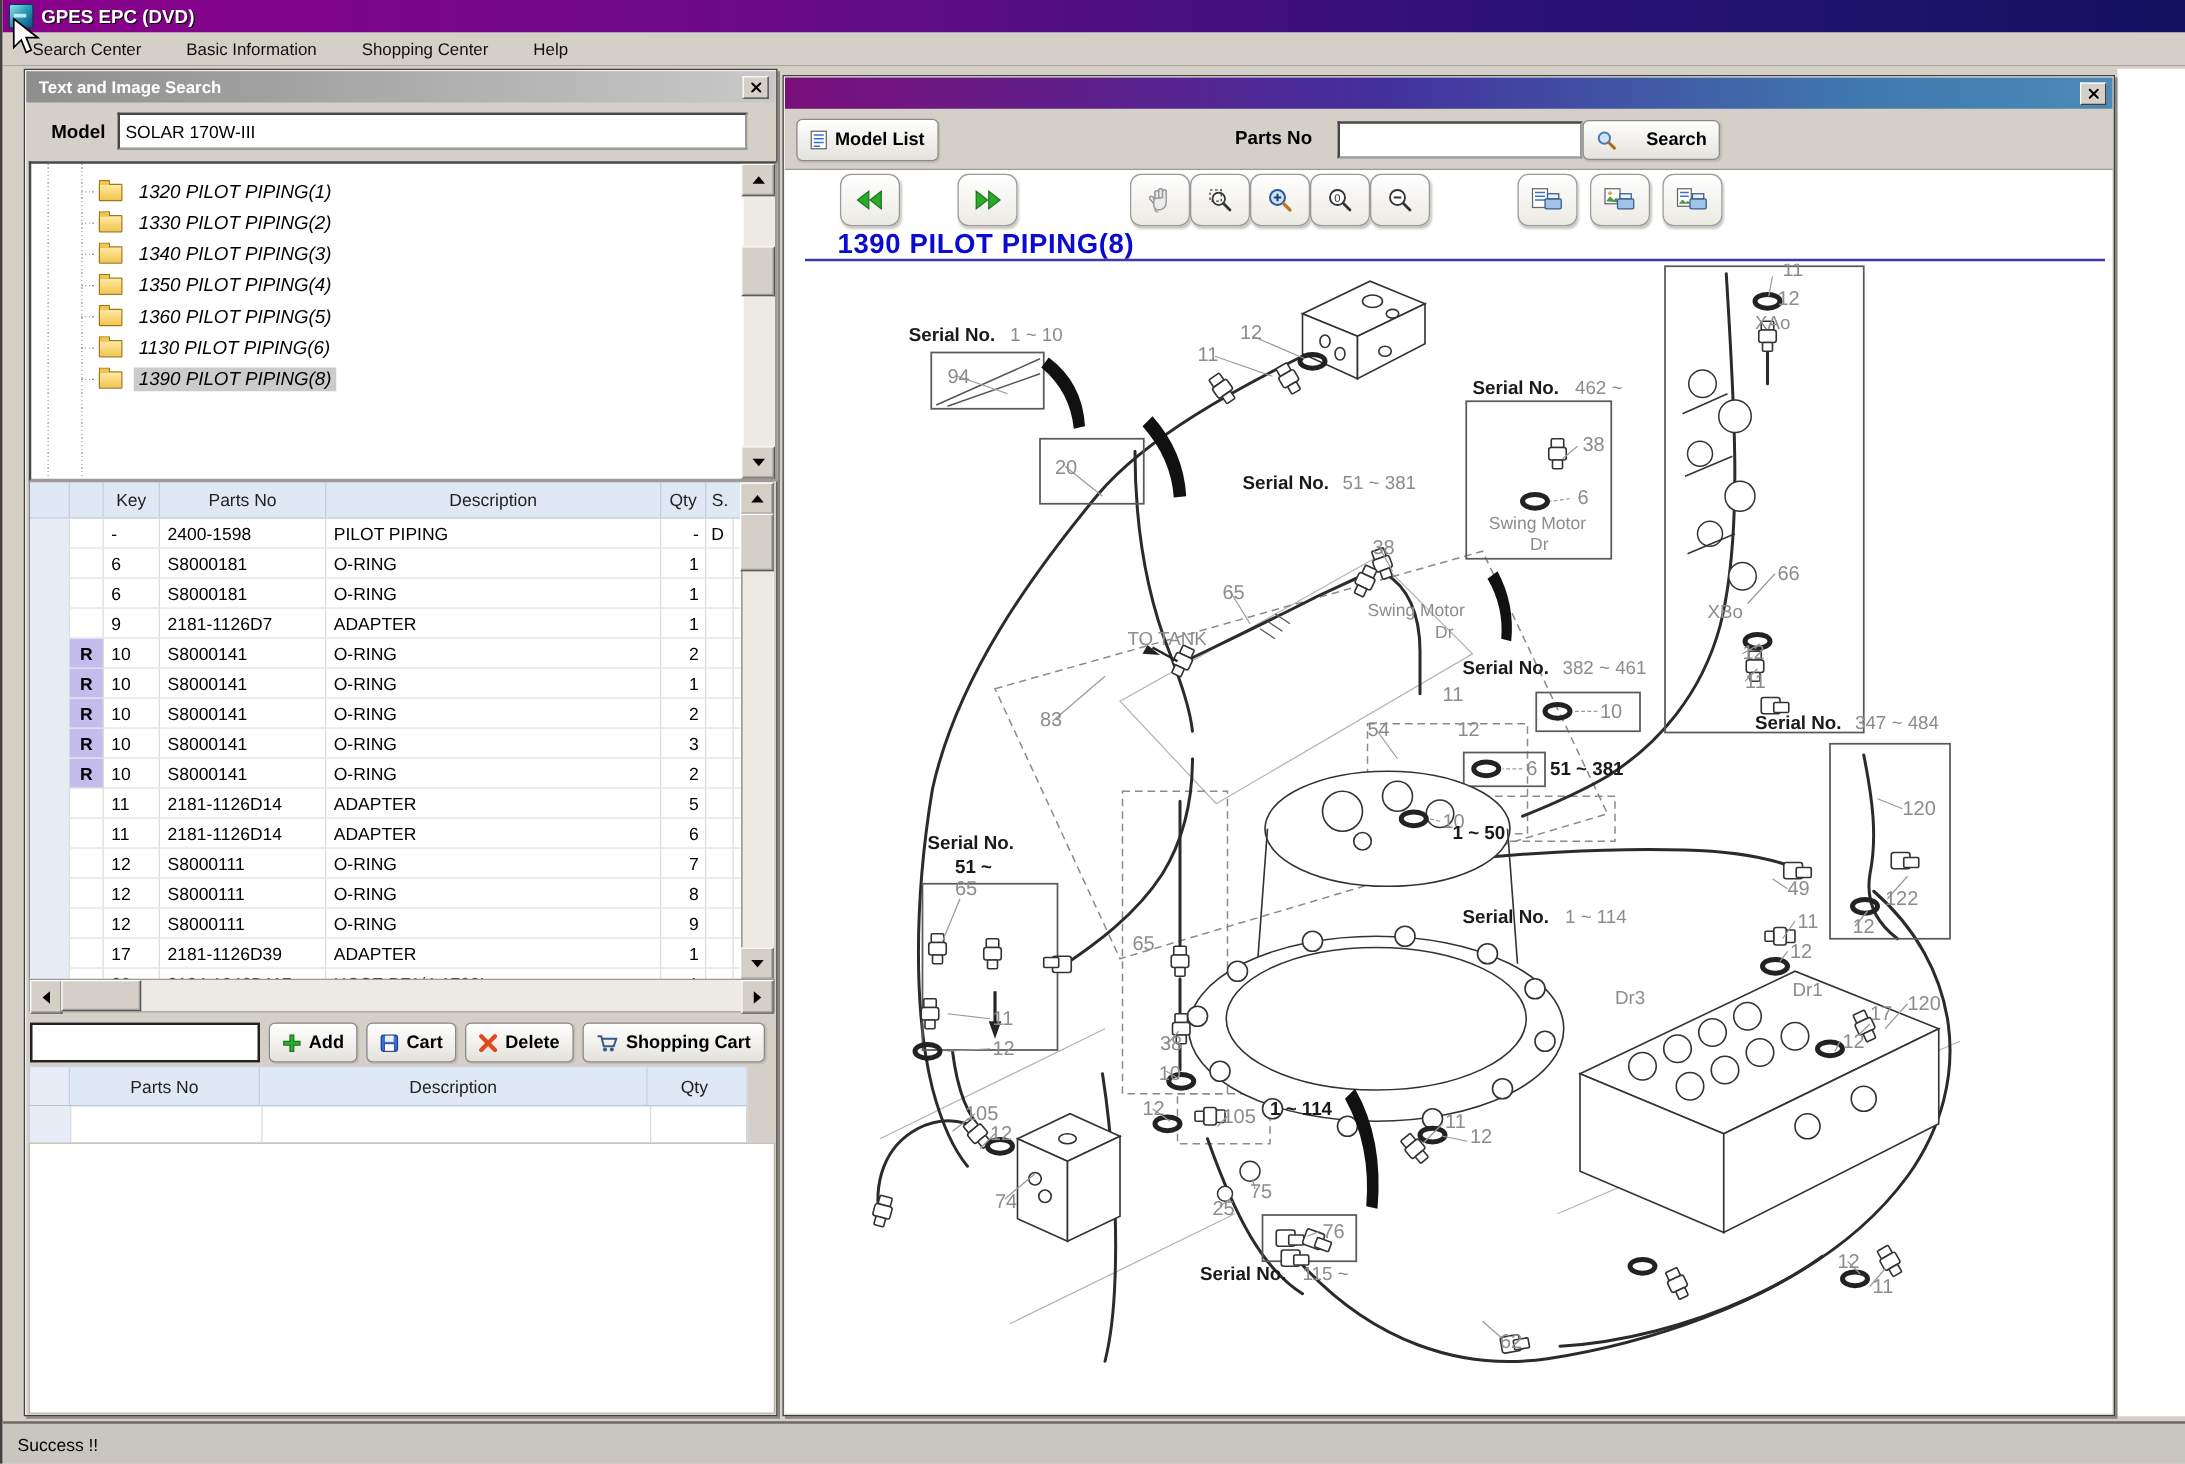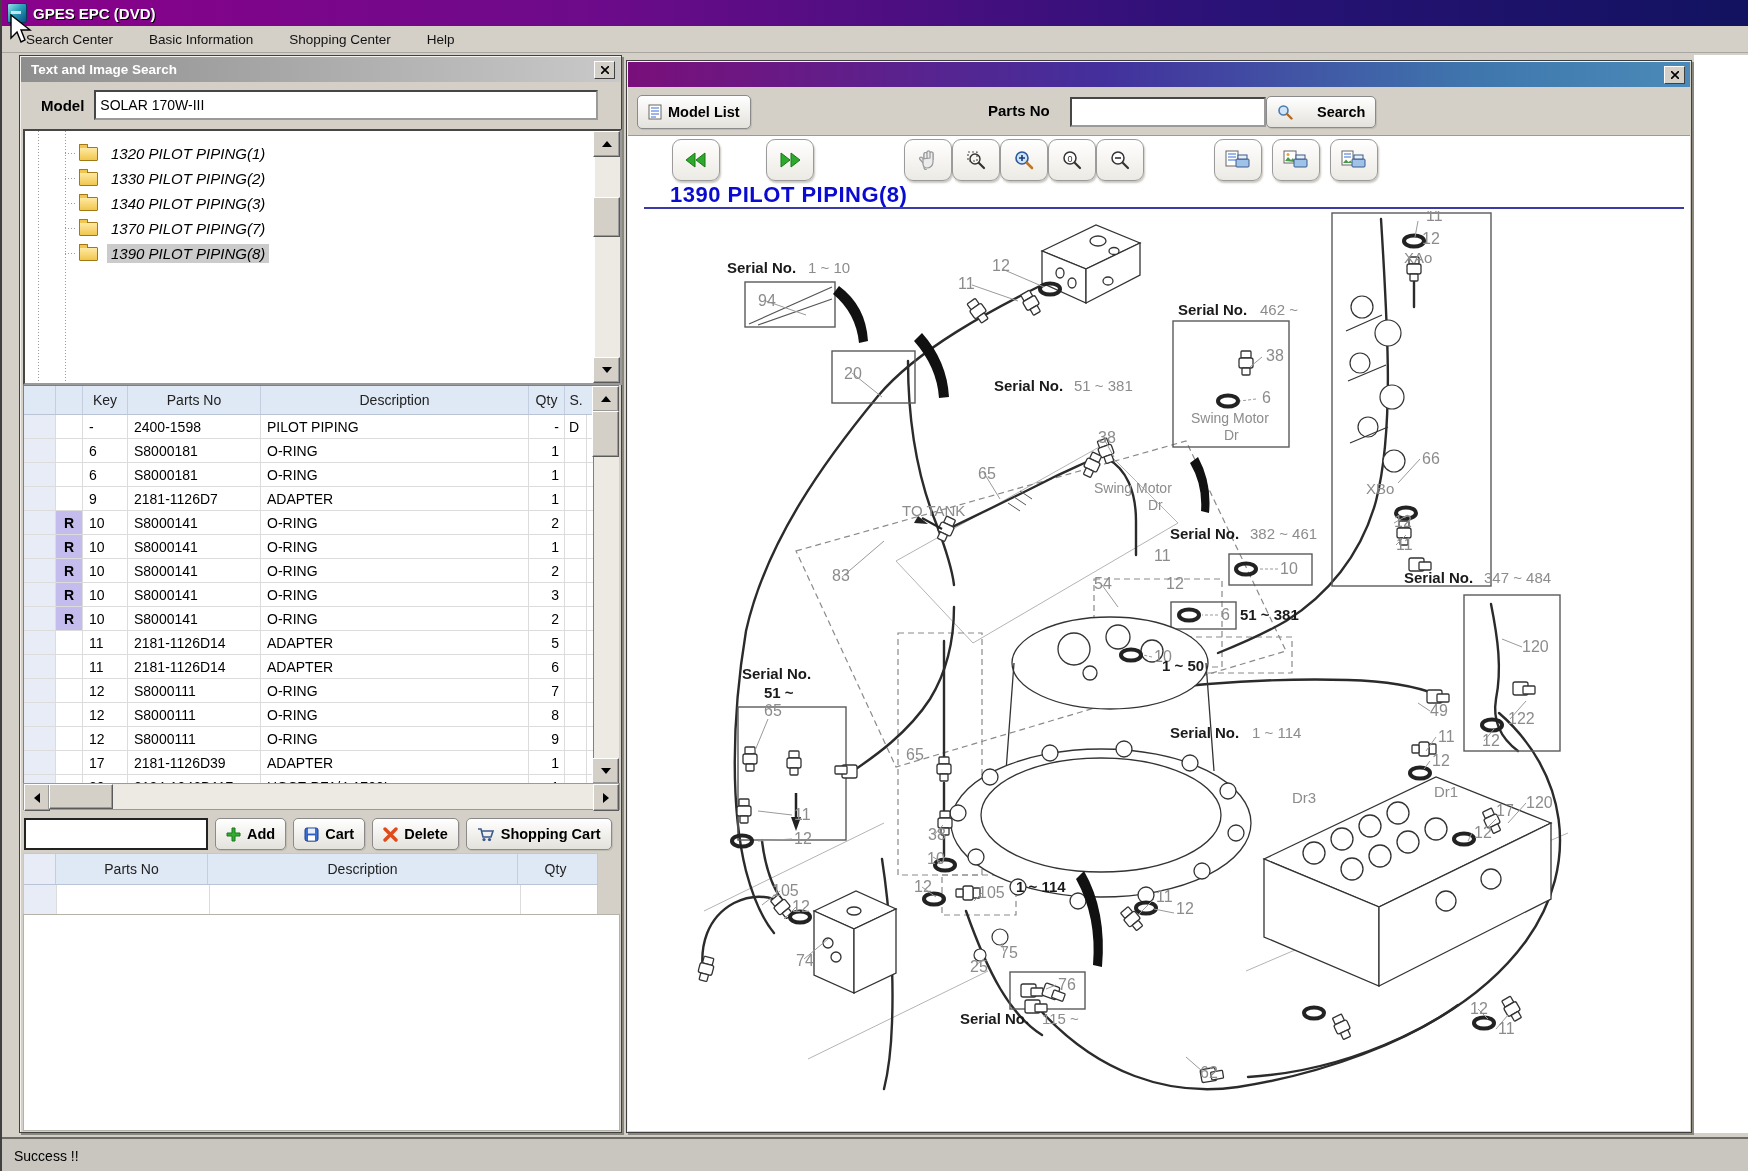--- a/index.html
+++ b/index.html
@@ -150,26 +150,36 @@
               <span class="folder"></span>
               <span class="tlabel">1330 PILOT PIPING(2)</span>
             </div>
 
             <div class="titem">
               <span class="stub"></span>
               <span class="folder"></span>
               <span class="tlabel">1340 PILOT PIPING(3)</span>
             </div>
 
-
-
             <div class="titem">
               <span class="stub"></span>
               <span class="folder"></span>
-              <span class="tlabel">1370 PILOT PIPING(7)</span>
+              <span class="tlabel">1350 PILOT PIPING(4)</span>
+            </div>
+
+            <div class="titem">
+              <span class="stub"></span>
+              <span class="folder"></span>
+              <span class="tlabel">1360 PILOT PIPING(5)</span>
+            </div>
+
+            <div class="titem">
+              <span class="stub"></span>
+              <span class="folder"></span>
+              <span class="tlabel">1130 PILOT PIPING(6)</span>
             </div>
 
 
             <div class="titem selected">
               <span class="stub"></span>
               <span class="folder"></span>
               <span class="tlabel">1390 PILOT PIPING(8)</span>
             </div>
 
 

